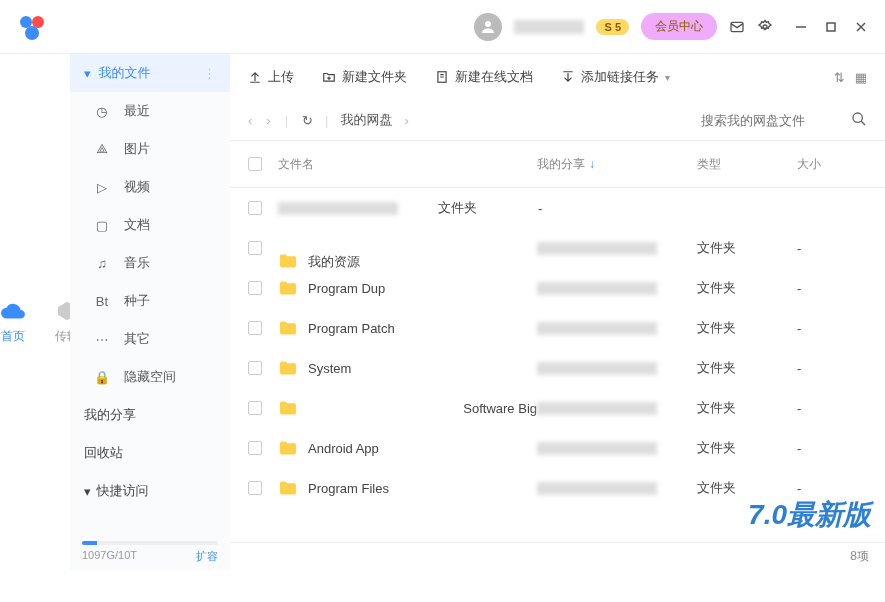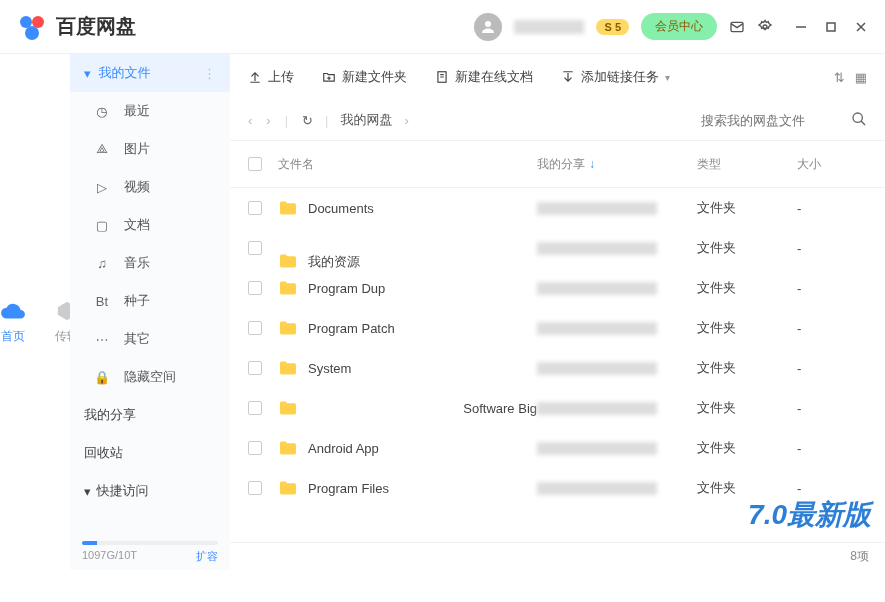--- a/index.html
+++ b/index.html
@@ -5,21 +5,21 @@
 * { margin: 0; padding: 0; box-sizing: border-box; font-family: "Microsoft YaHei", Arial, sans-serif; }
 body { width: 885px; height: 602px; background: #fff; overflow: hidden; position: relative; }
 .titlebar { height: 54px; display: flex; align-items: center; padding: 0 16px; border-bottom: 1px solid #f0f0f0; }
 .logo { display: flex; align-items: center; gap: 8px; }
 .logo-icon { width: 32px; height: 32px; }
 .logo-text { font-size: 20px; font-weight: bold; color: #333; }
 .titlebar-right { margin-left: auto; display: flex; align-items: center; gap: 12px; }
 .avatar { width: 28px; height: 28px; border-radius: 50%; background: #bbb; display: flex; align-items: center; justify-content: center; }
 .username-blur { width: 70px; height: 14px; background: #ddd; filter: blur(2px); }
 .coin-badge { background: #ffd966; color: #8a5a00; font-size: 11px; padding: 2px 8px; border-radius: 10px; font-weight: bold; }
-.member-btn { background: #86efac; color: #8a5a00; font-size: 12px; padding: 5px 14px; border-radius: 14px; border: none; cursor: pointer; }
+.member-btn { background: #f0abfc; color: #8a5a00; font-size: 12px; padding: 5px 14px; border-radius: 14px; border: none; cursor: pointer; }
 .win-icon { width: 16px; height: 16px; cursor: pointer; color: #555; display: flex; align-items: center; justify-content: center; }
 .win-ctrl { margin-left: 8px; display: flex; gap: 14px; }
 .main { display: flex; height: 516px; }
 .leftnav { width: 70px; background: #fff; display: flex; flex-direction: row; align-items: center; padding-top: 18px; gap: 28px; }
 .nav-item { display: flex; flex-direction: column; align-items: center; gap: 4px; cursor: pointer; color: #999; }
 .nav-item.active { color: #3b8cff; }
 .nav-icon { width: 26px; height: 26px; display: flex; align-items: center; justify-content: center; }
 .nav-label { font-size: 12px; }
 .nav-spacer { flex: 1; }
 .sidebar { width: 160px; background: #fafbfc; display: flex; flex-direction: column; }
@@ -64,21 +64,20 @@
 </head>
 <body>
 
 <div class="titlebar">
   <div class="logo">
     <svg class="logo-icon" viewBox="0 0 32 32">
         <circle cx="10" cy="11" r="6" fill="#3b8cff"></circle>
         <circle cx="22" cy="11" r="6" fill="#ff4b4b"></circle>
         <circle cx="16" cy="22" r="7" fill="#3b8cff"></circle>
       </svg>
-    <span class="logo-text">百度网盘</span>
   </div>
   <div class="titlebar-right">
     <div class="avatar">
       <svg width="18" height="18" viewBox="0 0 24 24" fill="#fff">
           <circle cx="12" cy="8" r="4"></circle>
           <path d="M4 20c0-4 4-6 8-6s8 2 8 6z"></path>
         </svg>
     </div>
     <div class="username-blur"></div>
     <span class="coin-badge">S 5</span>
@@ -281,26 +280,20 @@
         </div>
       <div class="col-type">类型</div>
       <div class="col-size">大小</div>
     </div>
 
     <div class="table-body" id="table-body">
         <div class="row">
           <div class="col-check">
             <div class="chk"></div>
           </div>
-          <div class="col-name" style="display:flex;align-items:center;">
-            <svg class="folder-ico" viewBox="0 0 24 20">
-              <path fill="#ffd04c" d="M2 4a2 2 0 012-2h5l2 2h9a2 2 0 012 2v10a2 2 0 01-2 2H4a2 2 0 01-2-2V4z"></path>
-            </svg>
-            <span>Documents</span>
-          </div>
           <div class="col-date">
             <div class="date-blur"></div>
           </div>
           <div class="col-type">文件夹</div>
           <div class="col-size">-</div>
         </div>
         <div class="row">
           <div class="col-check">
             <div class="chk"></div>
           </div>

